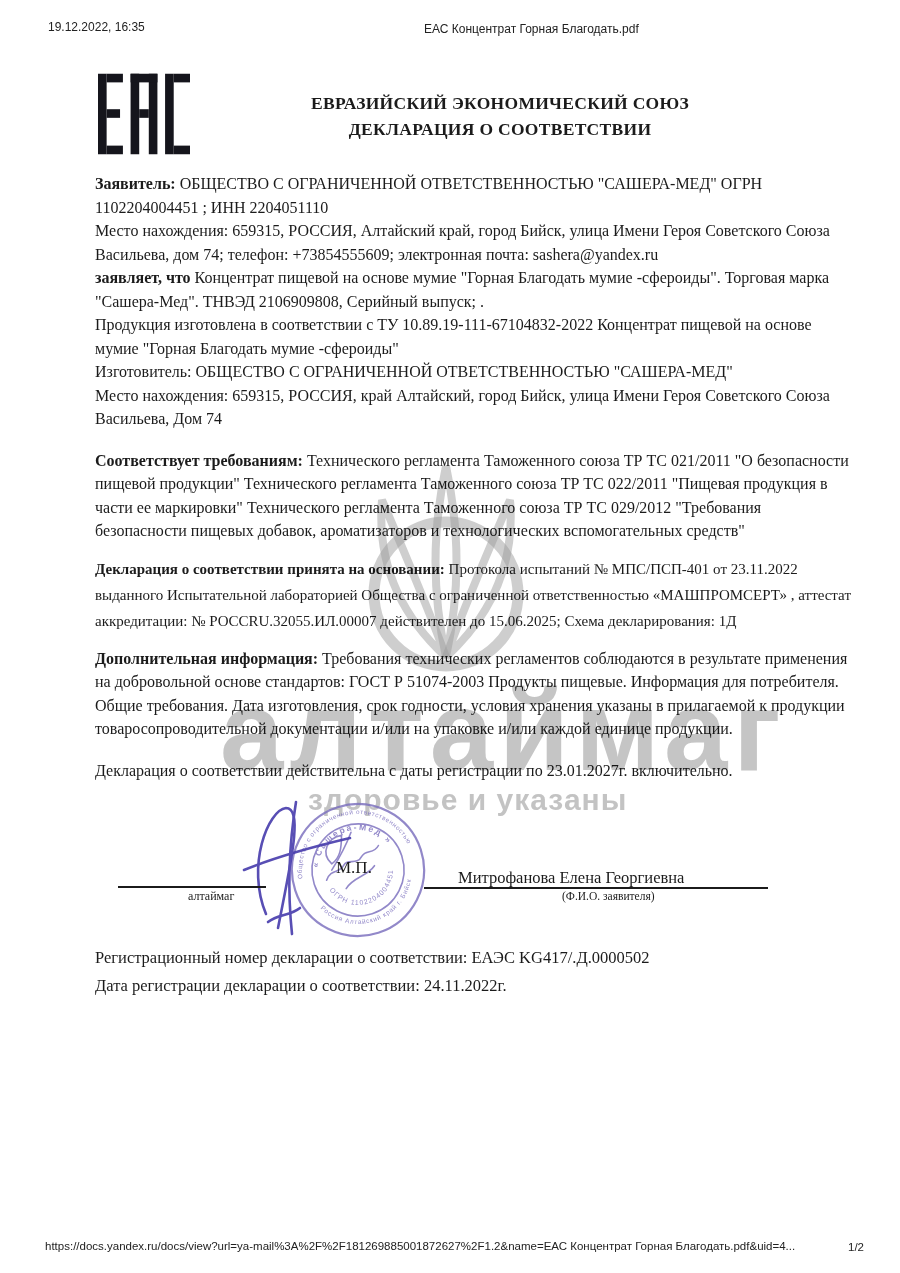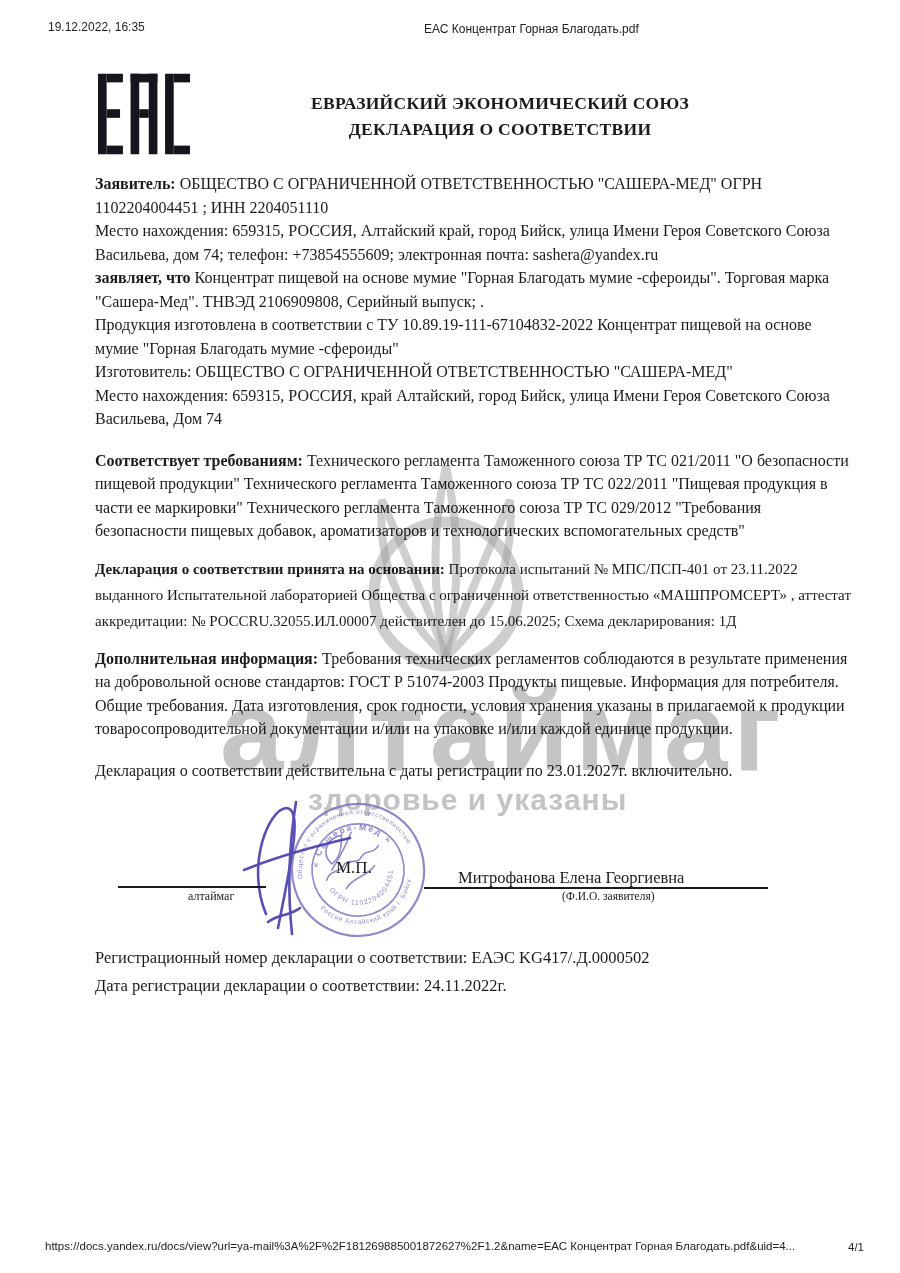--- a/index.html
+++ b/index.html
@@ -142,15 +142,15 @@
   <div class="abs fio-name">Митрофанова Елена Георгиевна</div>
   <div class="abs sig-line line-right"></div>
   <div class="abs fio-caption">(Ф.И.О. заявителя)</div>
 
   <div class="abs registration">
     <div>Регистрационный номер декларации о соответствии: ЕАЭС KG417/.Д.0000502</div>
     <div>Дата регистрации декларации о соответствии: 24.11.2022г.</div>
   </div>
 
   <div class="abs chrome ftr-url">https://docs.yandex.ru/docs/view?url=ya-mail%3A%2F%2F181269885001872627%2F1.2&amp;name=ЕАС Концентрат Горная Благодать.pdf&amp;uid=4...</div>
-  <div class="abs chrome ftr-page">4/1</div>
+  <div class="abs chrome ftr-page">1/2</div>
 
 </div>
 
 </body></html>

